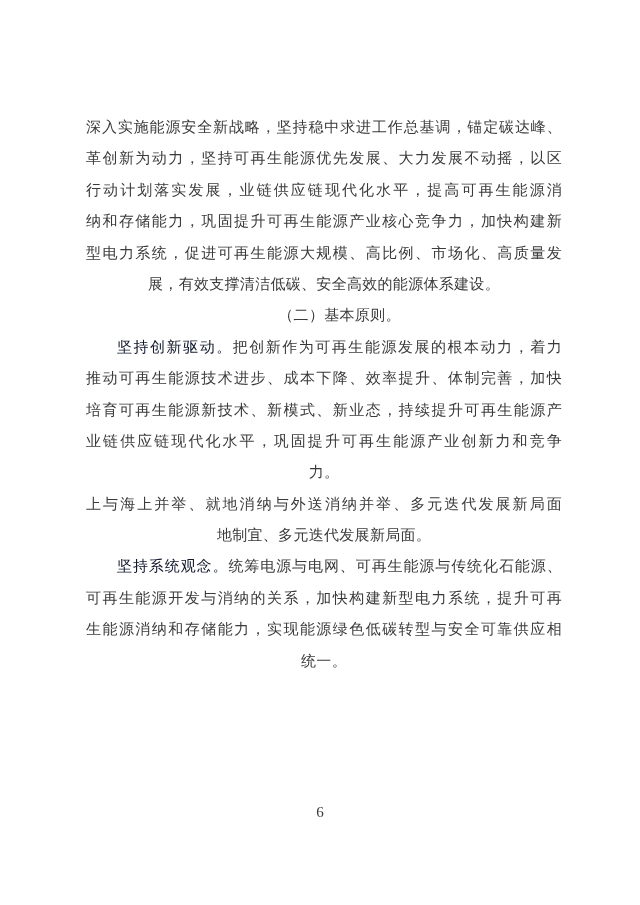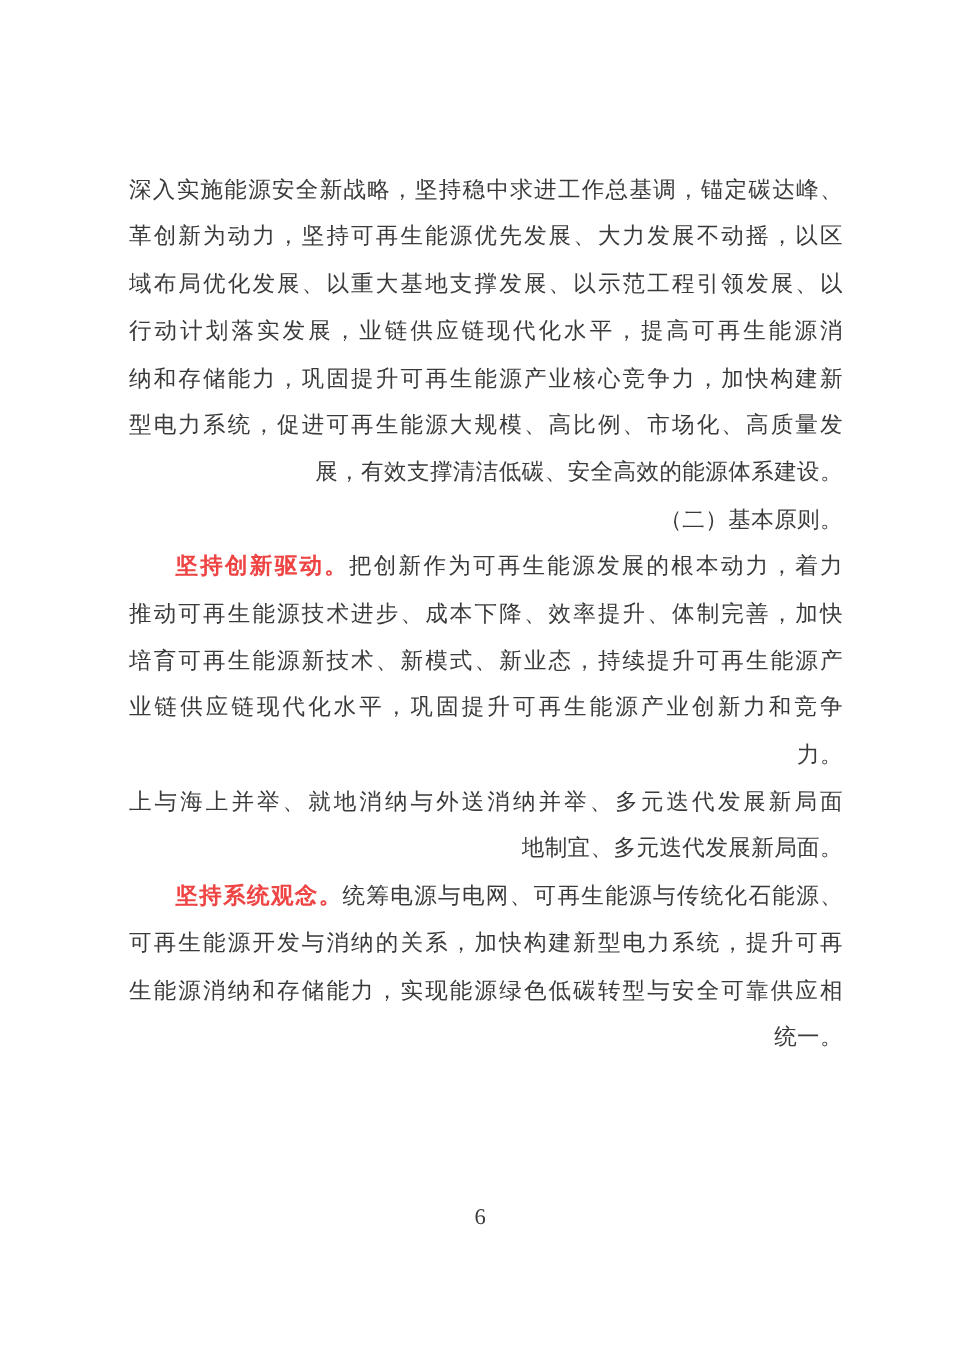--- a/index.html
+++ b/index.html
@@ -27,28 +27,28 @@
     line-height: 31.4px;
     font-size: 15px;
     letter-spacing: 0.3px;
     text-justify: inter-character;
   }
   .line.just {
     text-align: justify;
     text-align-last: justify;
   }
   .line.last {
-    text-align: right;
+    text-align: center;
   }
   .line.indent {
     padding-left: 31px;
   }
   .line b.lead {
-    font-weight: 700;
-    color: #ef4444;
+    font-weight: 400;
+    color: #0f172a;
   }
   .line.heading {
     font-weight: 400;
   }
   .footer {
     position: absolute;
     left: 0;
     top: 803px;
     width: 100%;
     height: 18px;
@@ -58,21 +58,20 @@
     color: #3a3a3a;
   }
 </style>
 </head>
 <body>
 
 <div class="page" style="background: rgb(255, 255, 255); color: rgb(58, 58, 58);">
   <div class="text-block" id="text-block">
       <div class="line just">深入实施能源安全新战略，坚持稳中求进工作总基调，锚定碳达峰、</div>
       <div class="line just">革创新为动力，坚持可再生能源优先发展、大力发展不动摇，以区</div>
-      <div class="line just">域布局优化发展、以重大基地支撑发展、以示范工程引领发展、以</div>
       <div class="line just">行动计划落实发展，业链供应链现代化水平，提高可再生能源消</div>
       <div class="line just">纳和存储能力，巩固提升可再生能源产业核心竞争力，加快构建新</div>
       <div class="line just">型电力系统，促进可再生能源大规模、高比例、市场化、高质量发</div>
       <div class="line last">展，有效支撑清洁低碳、安全高效的能源体系建设。</div>
       <div class="line heading indent last">（二）基本原则。</div>
       <div class="line indent just"><b class="lead">坚持创新驱动。</b><span>把创新作为可再生能源发展的根本动力，着力</span></div>
       <div class="line just">推动可再生能源技术进步、成本下降、效率提升、体制完善，加快</div>
       <div class="line just">培育可再生能源新技术、新模式、新业态，持续提升可再生能源产</div>
       <div class="line just">业链供应链现代化水平，巩固提升可再生能源产业创新力和竞争</div>
       <div class="line last">力。</div>

